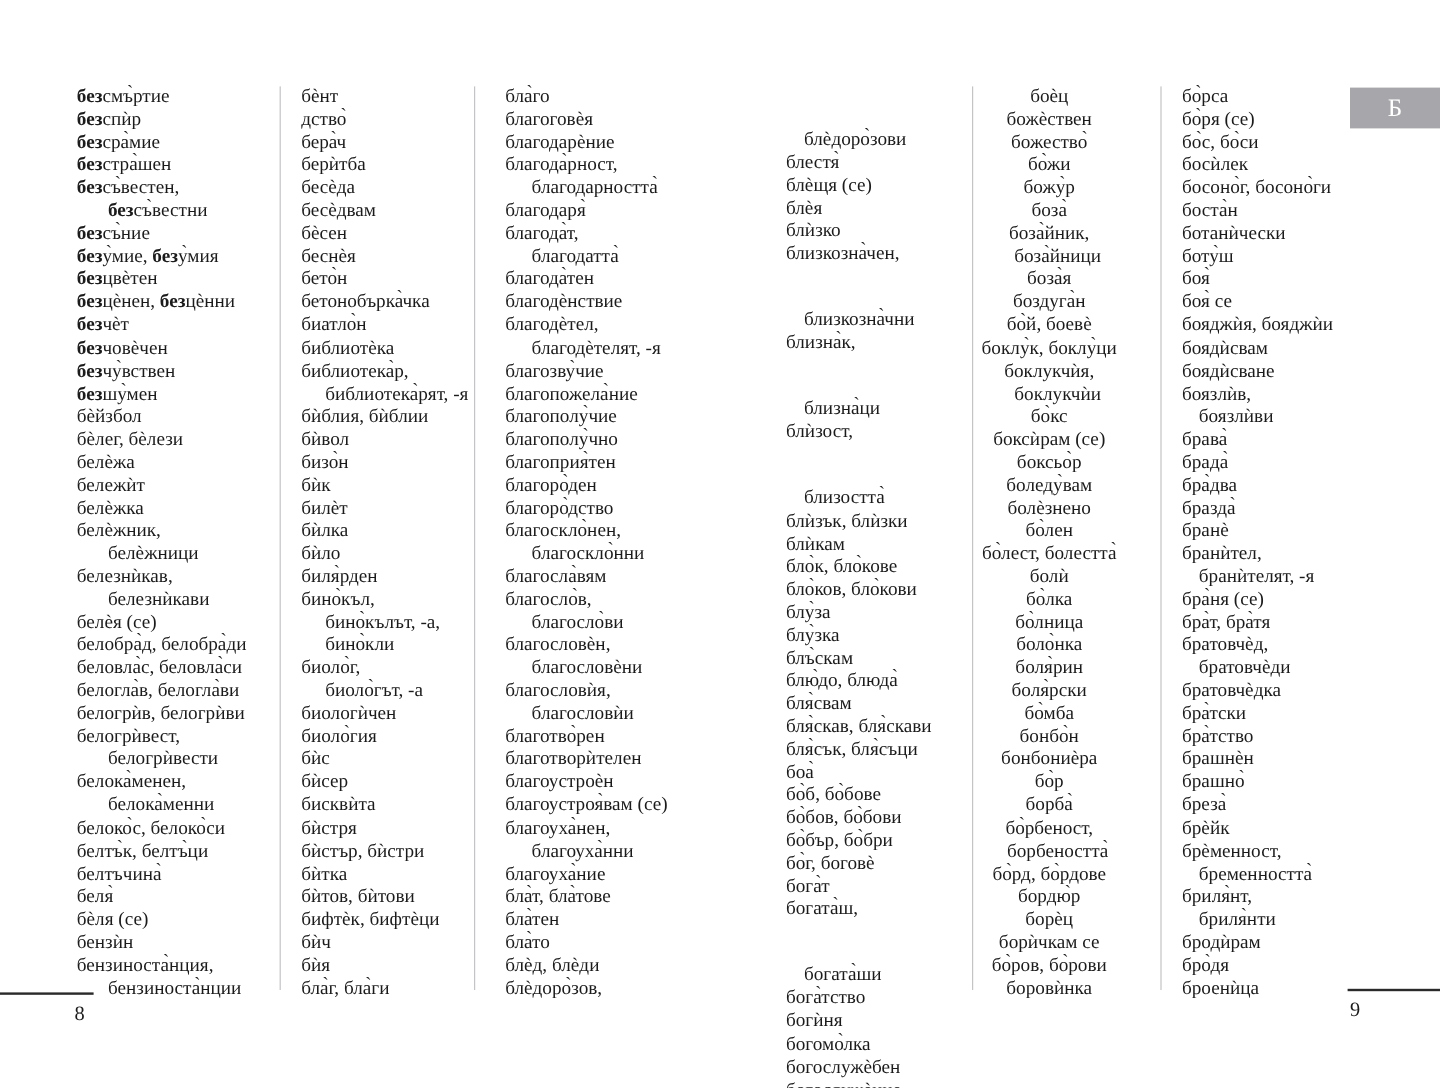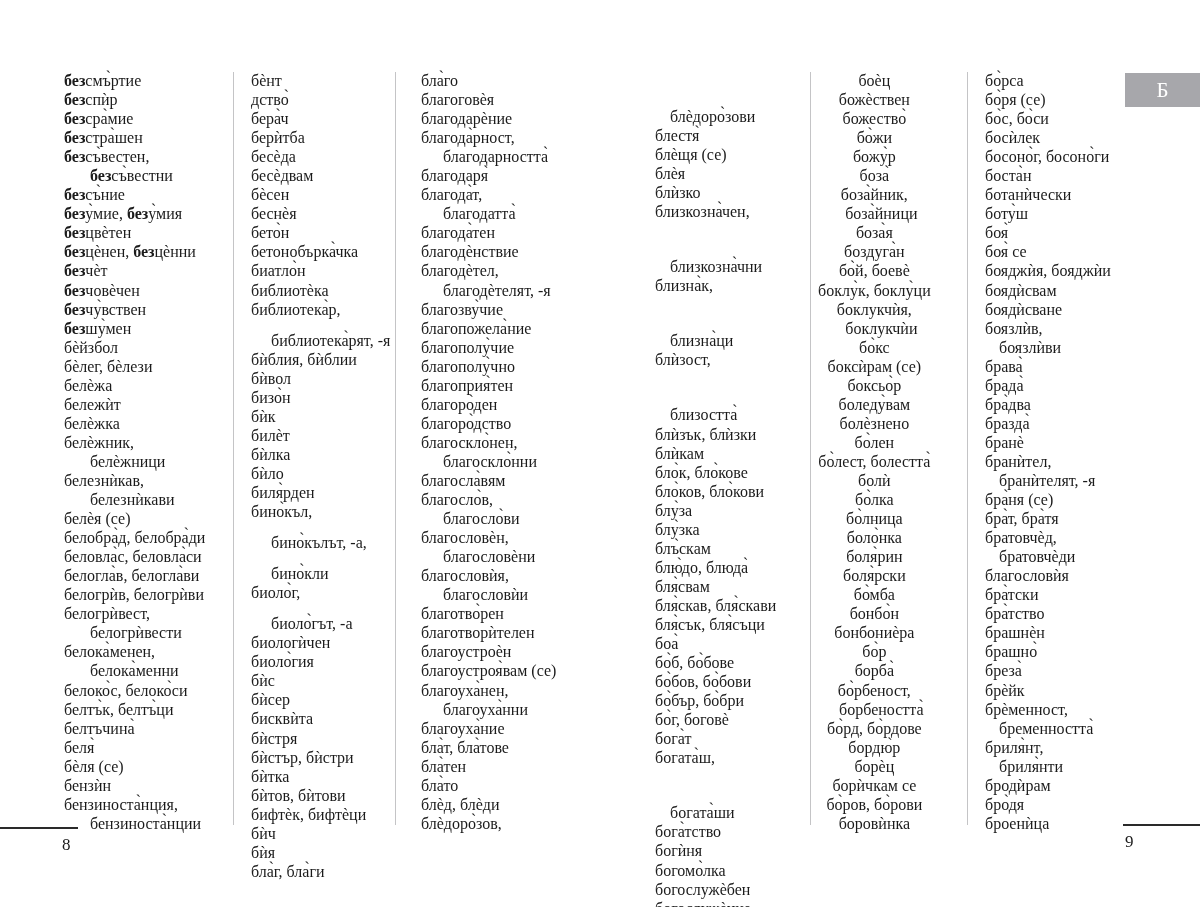--- a/index.html
+++ b/index.html
@@ -13,21 +13,21 @@
   }
   .spread{position:absolute;inset:0;}
   .col{
     position:absolute;top:71px;
     font-size:16px;line-height:19.05px;
     white-space:nowrap;
   }
   .col .line{height:19.05px;}
   .col b{font-weight:bold;}
   #col1{left:64px;}  #col1 .indent{padding-left:26px;}
-  #col2{left:251px;} #col2 .indent{padding-left:20px;margin-top:12px;}
+  #col2{left:251px;} #col2 .indent{padding-left:20px;}
   #col3{left:421px;} #col3 .indent{padding-left:22px;}
   #col4{left:655px;} #col4 .indent{padding-left:15px;margin-top:36px;}
   #col5{left:818px;text-align:center;} #col5 .indent{padding-left:14px;}
   #col6{left:985px;} #col6 .indent{padding-left:14px;}
   .divider{
     position:absolute;top:72px;height:753px;width:1px;
     background:#c4c4c6;
   }
   #div1{left:233px;} #div2{left:395px;} #div3{left:810px;} #div4{left:967px;}
   .letter-tab{
@@ -278,21 +278,21 @@
       <div class="line"><span>брада̀</span></div>
       <div class="line"><span>бра̀два</span></div>
       <div class="line"><span>бразда̀</span></div>
       <div class="line"><span>бранѐ</span></div>
       <div class="line"><span>бранѝтел,</span></div>
       <div class="line indent"><span>бранѝтелят, -я</span></div>
       <div class="line"><span>бра̀ня (се)</span></div>
       <div class="line"><span>бра̀т, бра̀тя</span></div>
       <div class="line"><span>братовчѐд,</span></div>
       <div class="line indent"><span>братовчѐди</span></div>
-      <div class="line"><span>благословѝя</span></div>
+      <div class="line"><span>братовчѐдка</span></div>
       <div class="line"><span>бра̀тски</span></div>
       <div class="line"><span>бра̀тство</span></div>
       <div class="line"><span>брашнѐн</span></div>
       <div class="line"><span>брашно̀</span></div>
       <div class="line"><span>бреза̀</span></div>
       <div class="line"><span>брѐйк</span></div>
       <div class="line"><span>брѐменност,</span></div>
       <div class="line indent"><span>бременността̀</span></div>
       <div class="line"><span>бриля̀нт,</span></div>
       <div class="line indent"><span>бриля̀нти</span></div>

